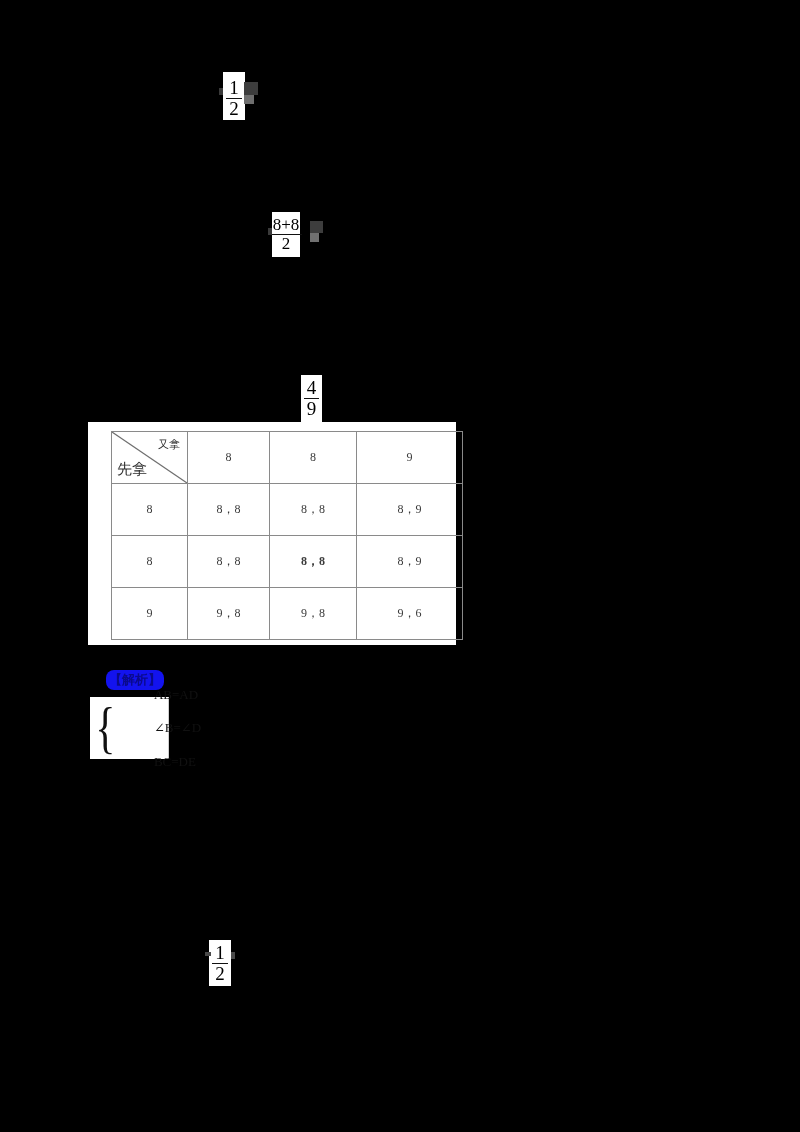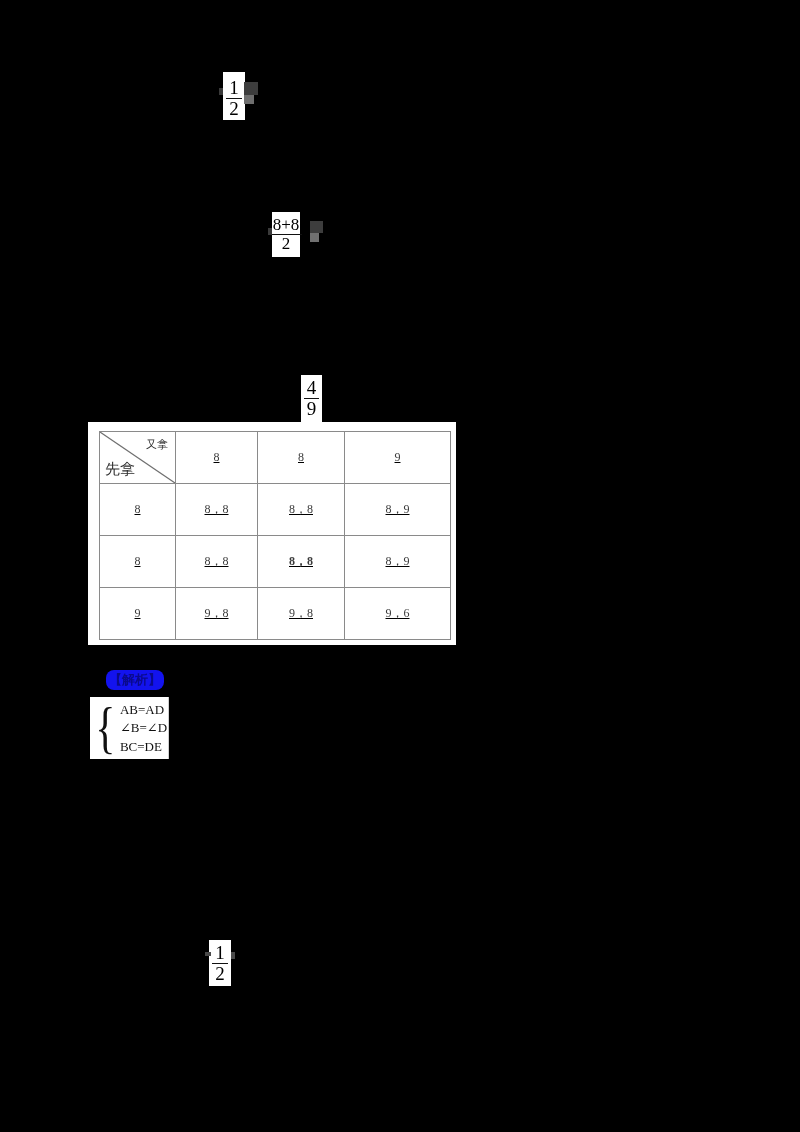--- a/index.html
+++ b/index.html
@@ -70,25 +70,24 @@
   }
 
   
   #table-panel {
     left: 88px; top: 422px;
     width: 368px; height: 223px;
     background: #ffffff;
   }
   table.grid {
     position: absolute;
-    left: 11px; top: 9px;
+    left: 23px; top: 9px;
     border-collapse: collapse;
     table-layout: fixed;
     width: 347px;
-    text-decoration: underline;
   }
   table.grid td {
     border: 1px solid #8a8a8a;
     text-align: center;
     vertical-align: middle;
     font-size: 12px;
     color: #3a3a3a;
     font-family: "Liberation Serif", "DejaVu Serif", serif;
     height: 51px;
     padding: 0;
@@ -154,24 +153,25 @@
     color: #111111;
     margin-left: 2px;
     margin-right: 1px;
     font-family: "Liberation Serif", "DejaVu Serif", serif;
     transform: scaleX(0.75);
   }
   #brace-block .eqs {
     display: flex;
     flex-direction: column;
     justify-content: center;
-    gap: 1px;
+    gap: 16px;
     font-size: 13px;
     color: #111111;
     font-family: "Liberation Serif", "DejaVu Serif", serif;
+    margin-left: 34px;
   }
   #brace-block .eqs span { white-space: nowrap; line-height: 1.32; }
 </style>
 </head>
 <body>
 
 <div class="abs whitebox" id="frac-half-top">
   <div class="inner" style="display:flex;align-items:center;justify-content:center;height:100%;">
     <span class="frac">
       <span class="num">1</span>

